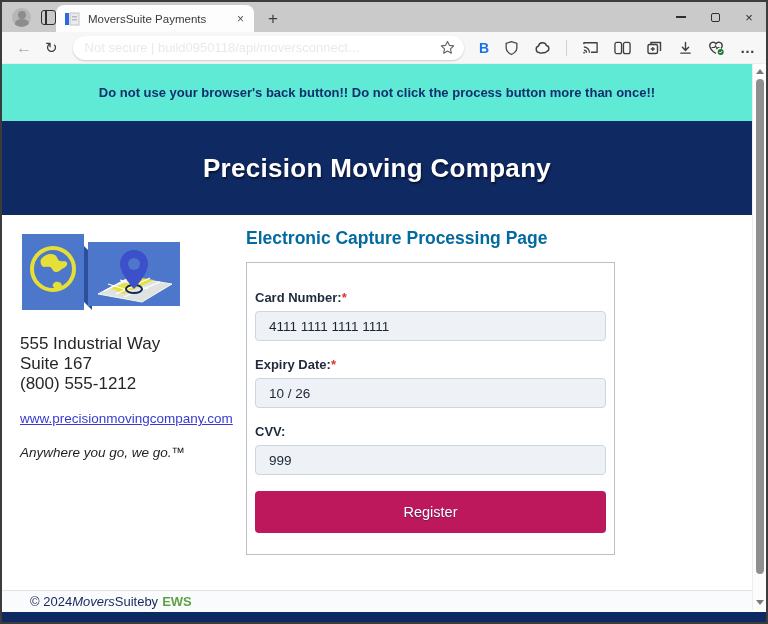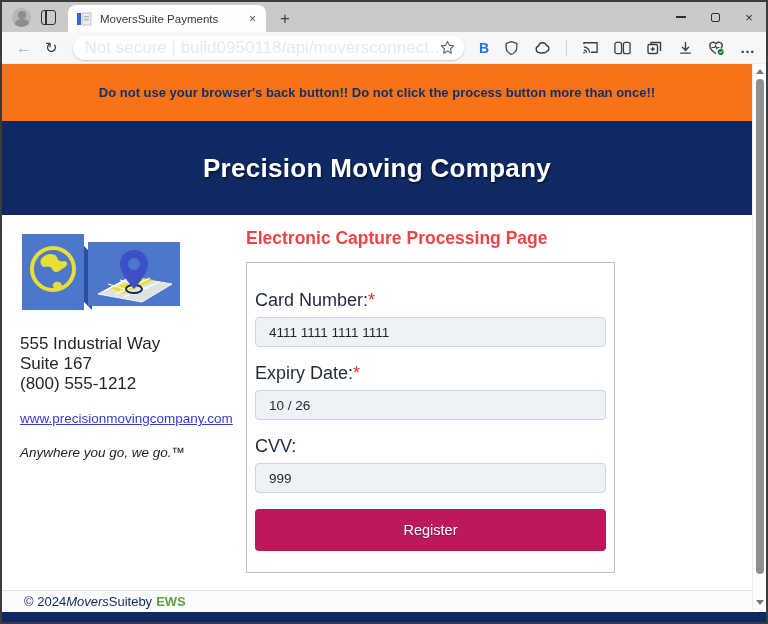--- a/index.html
+++ b/index.html
@@ -13,72 +13,72 @@
   .window { width:764px; height:620px; display:flex; flex-direction:column; }
 
   
   .titlebar { height:30px; background:#cacaca; display:flex; align-items:flex-end; flex:0 0 auto; position:relative; }
   .titlebar-left { display:flex; align-items:center; height:100%; padding-left:10px; gap:10px; }
   .avatar { width:19px; height:19px; border-radius:50%; background:#b6b6b6; position:relative; overflow:hidden; }
   .avatar::before { content:""; position:absolute; left:5.5px; top:3px; width:8px; height:8px; border-radius:50%; background:#8d8d8d; }
   .avatar::after { content:""; position:absolute; left:2.5px; top:11px; width:14px; height:9px; border-radius:50% 50% 0 0; background:#8d8d8d; }
   .workspaces { width:15px; height:15px; border:1.8px solid #2f2f2f; border-radius:3px; position:relative; }
   .workspaces::before { content:""; position:absolute; left:3px; top:0; bottom:0; width:1.8px; background:#2f2f2f; }
-  .tab { margin-left:12px; width:198px; height:27px; background:#fdfdfd; border-radius:8px 8px 0 0; display:flex; align-items:center; padding:12px 8px; gap:8px; }
+  .tab { width:198px; height:27px; background:#fdfdfd; border-radius:8px 8px 0 0; display:flex; align-items:center; padding:12px 8px; gap:8px; }
   .tab-title { flex:1; font-size:11.5px; color:#3a3a3a; white-space:nowrap; overflow:hidden; }
   .tab-close { font-size:12px; color:#555; cursor:default; padding:0 2px; }
   .newtab { font-size:17px; color:#3f3f3f; margin-left:14px; line-height:27px; }
   .win-controls { margin-left:auto; display:flex; align-items:center; height:100%; }
   .win-btn { width:34px; height:100%; display:flex; align-items:center; justify-content:center; color:#2f2f2f; font-size:13px; }
   .minimize-bar { width:10px; height:1.6px; background:#2f2f2f; display:inline-block; }
   .maximize-box { width:9px; height:9px; border:1.6px solid #2f2f2f; border-radius:2px; display:inline-block; }
 
   
   .toolbar { height:32px; background:#f7f7f7; display:flex; align-items:center; flex:0 0 auto; padding:0 10px 0 14px; gap:13px; border-bottom:1px solid #ededed; }
   .nav-glyph { font-size:16px; line-height:1; }
   .back { color:#ababab; }
   .refresh { color:#3d3d3d; font-size:15px; }
   .addressbar { flex:1; height:24px; background:#fff; border-radius:12px; box-shadow:0 1px 2px rgba(0,0,0,.18); display:flex; align-items:center; padding:0 9px 0 12px; margin:0 2px; min-width:0; }
-  .url-text { flex:1; font-size:17px; color:#5f6368; opacity:.14; white-space:nowrap; overflow:hidden; }
+  .url-text { flex:1; font-size:13px; color:#5f6368; opacity:.14; white-space:nowrap; overflow:hidden; }
   .ext-icons { display:flex; align-items:center; gap:15px; }
   .b-ext { color:#1a73e8; font-weight:bold; font-size:14px; }
   .tool-sep { width:1px; height:16px; background:#d2d2d2; }
   .menu-dots { font-size:15px; color:#3d3d3d; font-weight:bold; letter-spacing:1px; }
   .icon-svg { display:block; }
 
   
   .viewport { position:relative; flex:1; background:#fff; overflow:hidden; }
   .page { position:absolute; left:0; top:0; right:14px; bottom:10px; display:flex; flex-direction:column; background:#fff; }
 
-  .banner { height:57px; background:#f97316; display:flex; align-items:center; justify-content:center; padding:0 20px; flex:0 0 auto; }
+  .banner { height:57px; background:#5eead4; display:flex; align-items:center; justify-content:center; padding:0 20px; flex:0 0 auto; }
   .banner-text { font-size:13px; font-weight:bold; color:#13306e; text-align:center; }
 
   .hero { height:94px; background:#0f2963; display:flex; align-items:center; justify-content:center; flex:0 0 auto; }
   .hero-title { color:#fff; font-size:26px; font-weight:600; text-shadow:1px 2px 2px rgba(0,0,0,.5); letter-spacing:.3px; }
 
   .content { flex:1; display:flex; background:#fff; }
 
   
   .sidebar { width:230px; flex:0 0 auto; padding:17px 0 0 18px; }
   .logo { margin-bottom:16px; }
   .addr-line { font-size:17px; color:#262626; line-height:1.18; }
   .site-link { display:inline-block; margin-top:17px; font-size:13.5px; color:#3a3ad1; text-decoration:underline; }
   .tagline { margin-top:18px; font-size:13.5px; font-style:italic; color:#1e1e1e; }
 
   
   .main { flex:1; padding:13px 0 0 14px; }
-  .page-heading { font-size:17.5px; font-weight:bold; color:#ef4444; }
+  .page-heading { font-size:17.5px; font-weight:bold; color:#0369a1; }
   .form-card { width:369px; border:1px solid #b9c0c7; background:#fff; margin-top:13px; padding:27px 8px 21px; }
-  .field-label { font-size:18px; font-weight:normal; color:#1f2a3d; margin-bottom:6px; }
+  .field-label { font-size:13px; font-weight:bold; color:#1f2a3d; margin-bottom:6px; }
   .req { color:#e03131; }
   .text-input { width:100%; height:30px; background:#eef2f7; border:1px solid #ccd6e0; border-radius:4px; padding:10px 13px; font-size:13.5px; color:#1c2533; font-family:"Liberation Sans",sans-serif; margin-bottom:16px; }
   .submit-btn { width:100%; height:42px; background:#be185d; border:none; border-radius:4px; color:#fff; font-size:14.5px; text-shadow:0 1px 1px rgba(10,35,90,.5); font-family:"Liberation Sans",sans-serif; }
 
   
-  .footer { height:22px; flex:0 0 auto; border-top:1px solid #e2e2e2; background:#fafbfc; display:flex; align-items:center; padding-left:22px; font-size:13px; color:#16275b; }
+  .footer { height:22px; flex:0 0 auto; border-top:1px solid #e2e2e2; background:#fafbfc; display:flex; align-items:center; padding-left:28px; font-size:13px; color:#16275b; }
   .brand-italic { font-style:italic; }
   .ews { color:#5fa344; font-weight:bold; margin-left:4px; }
 
   .bottom-strip { position:absolute; left:0; right:0; bottom:0; height:10px; background:#0f2963; }
 
   
   .scrollbar { position:absolute; top:0; right:0; width:14px; bottom:12px; background:#fcfcfc; border-left:1px solid #ececec; }
   .sb-arrow-up, .sb-arrow-down { position:absolute; left:3px; width:0; height:0; border-left:4px solid transparent; border-right:4px solid transparent; }
   .sb-arrow-up { top:5px; border-bottom:5px solid #7a7a7a; }
   .sb-arrow-down { bottom:5px; border-top:5px solid #7a7a7a; }

